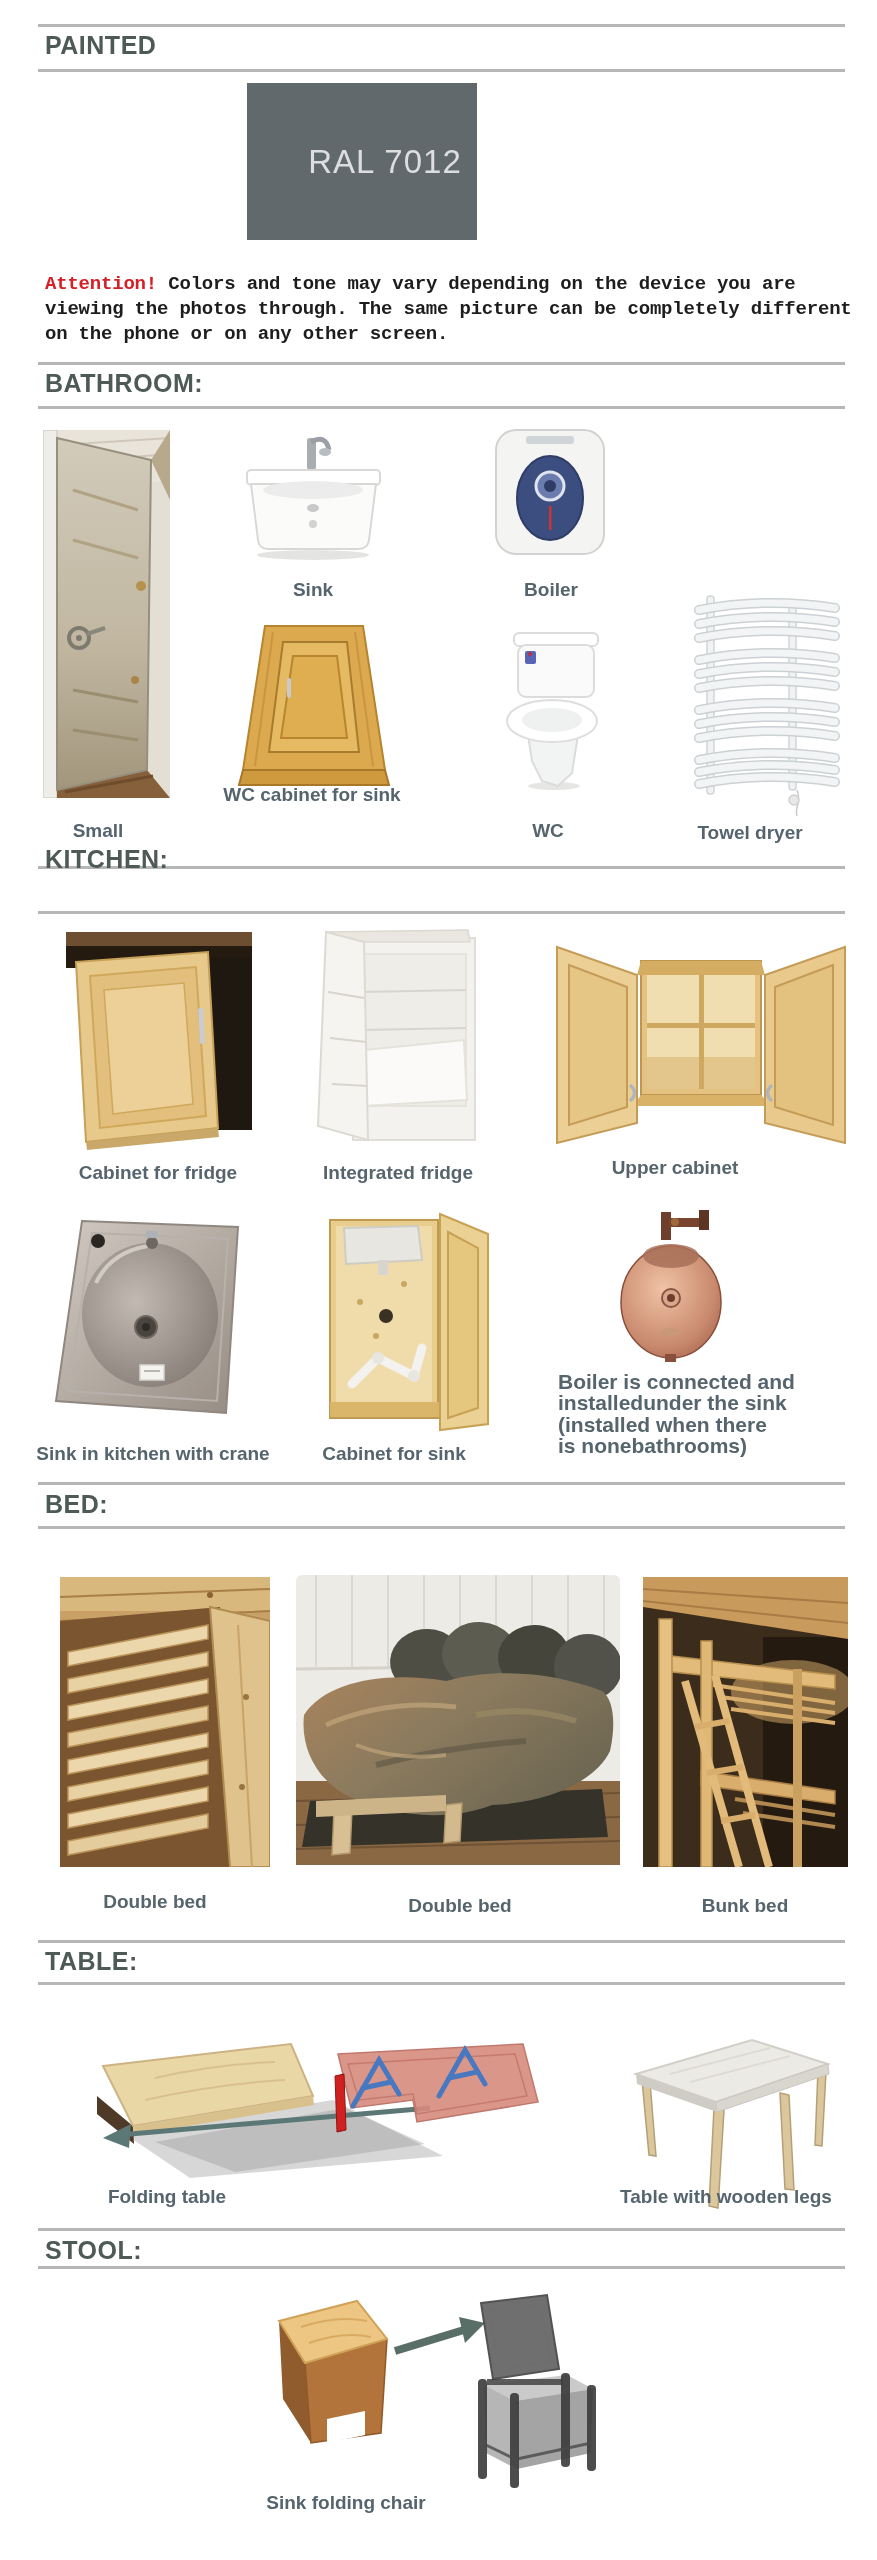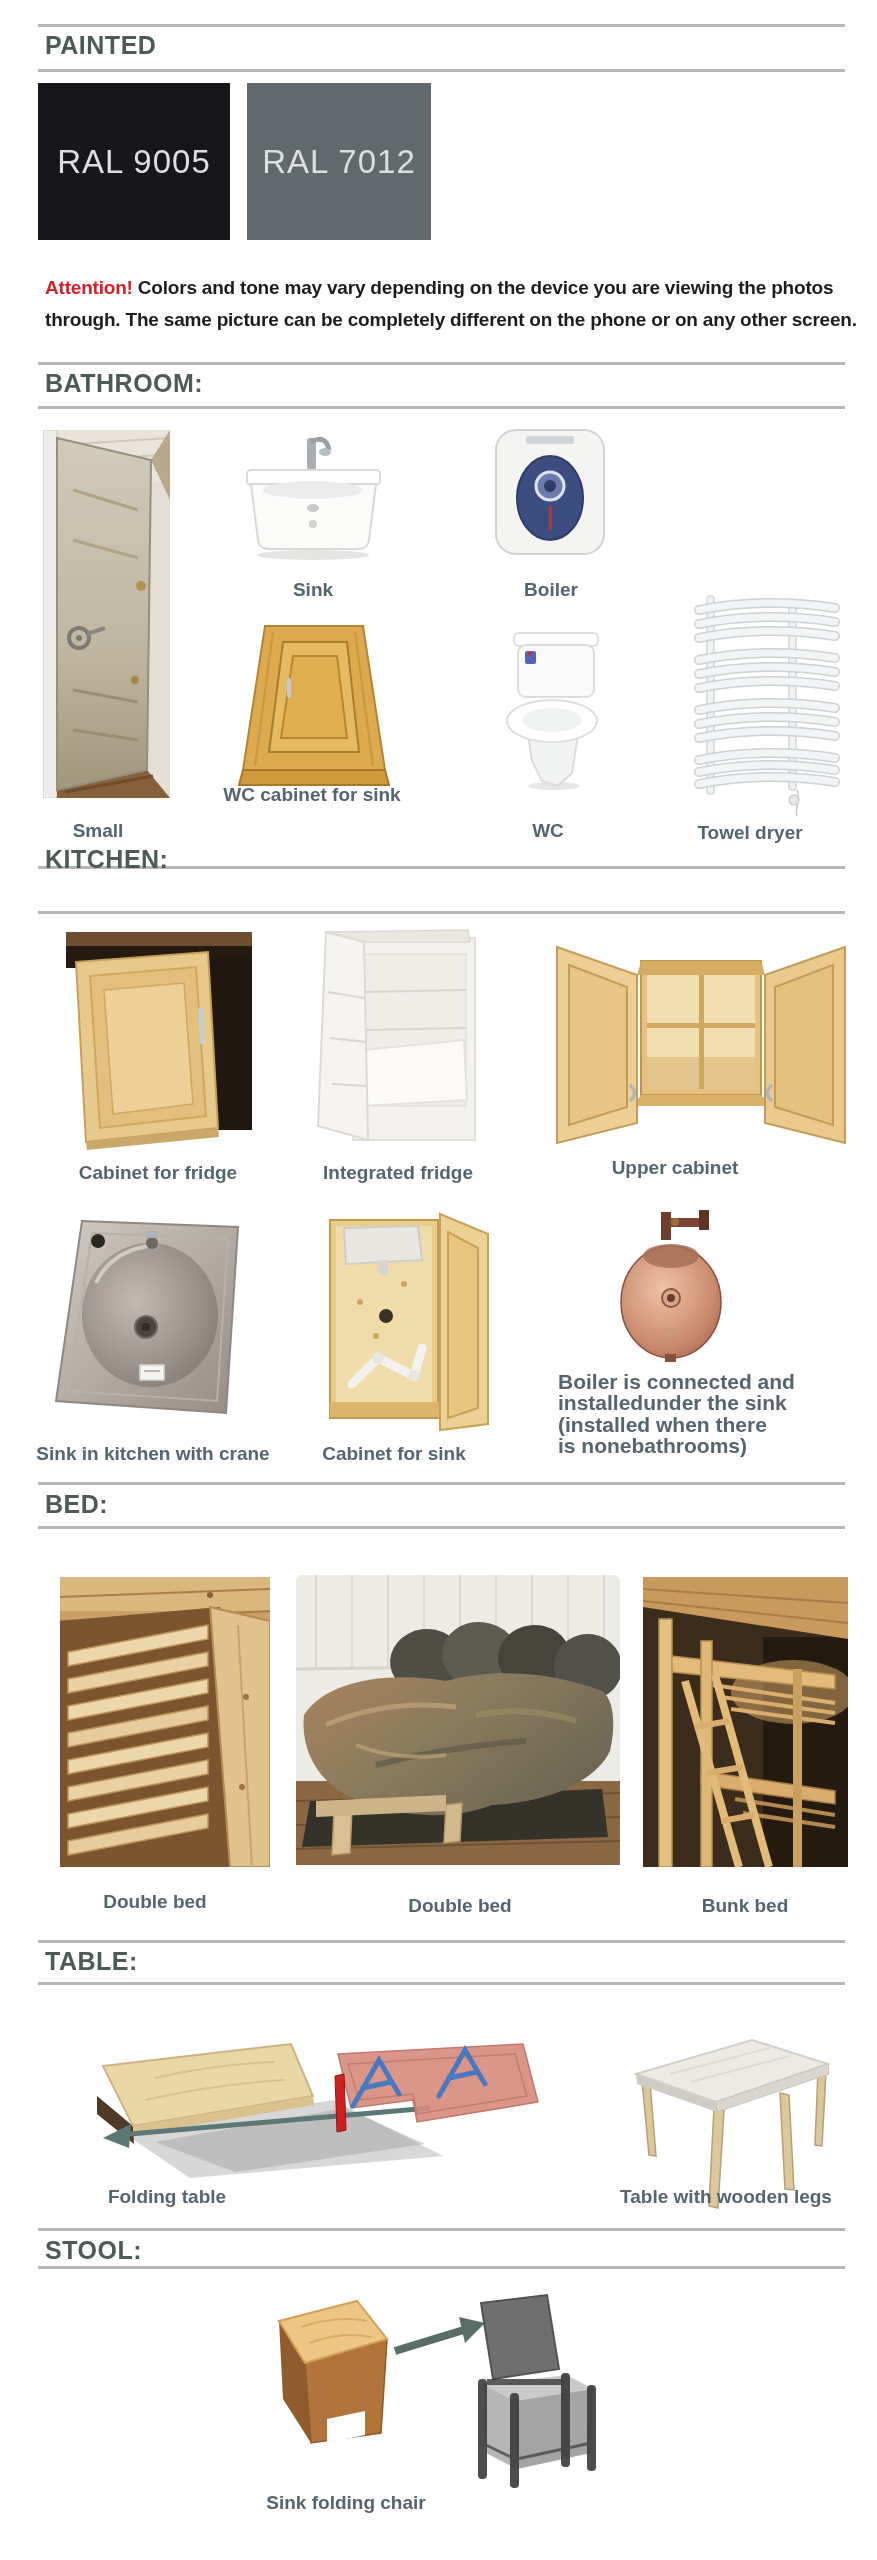--- a/index.html
+++ b/index.html
@@ -3,39 +3,36 @@
 <meta charset="utf-8">
 <style>
   html,body{margin:0;padding:0;background:#ffffff;}
   .page{position:relative;width:877px;height:2560px;background:#ffffff;overflow:hidden;
         font-family:"Liberation Sans", sans-serif;}
   .hline{position:absolute;left:38px;width:807px;height:3px;background:#b6b6b6;}
   .sec-title{position:absolute;left:45px;font-size:25px;font-weight:700;color:#4e5a56;letter-spacing:.5px;white-space:nowrap;}
   .plabel{position:absolute;transform:translateX(-50%);font-size:19px;font-weight:700;color:#56656d;white-space:nowrap;}
   .swatch{position:absolute;display:flex;align-items:center;justify-content:center;}
   .swatch span{font-size:33px;font-weight:400;color:#dcdee0;letter-spacing:1px;}
-  .attention{position:absolute;left:45px;width:812px;font-size:19px;line-height:32px;font-weight:700;color:#1d1d1d;letter-spacing:-0.2px;}
+  .attention{position:absolute;left:45px;width:812px;font-size:19px;line-height:25px;font-weight:700;color:#1d1d1d;letter-spacing:-0.2px;font-family:Liberation Mono, monospace;}
   .attention .red{color:#d42127;}
   .note{position:absolute;left:558px;font-size:21px;line-height:21.4px;font-weight:700;color:#56656d;white-space:nowrap;}
   .img{position:absolute;}
   .img svg{display:block;width:100%;height:100%;}
 </style>
 </head>
 <body>
 
 <div class="page">
 
   <div class="hline" style="top:24px"></div>
   <div class="sec-title" style="top:31px">PAINTED</div>
   <div class="hline" style="top:69px"></div>
 
-  <div class="swatch" style="left: 38px; top: 83px; width: 192px; height: 157px; background: rgb(23, 23, 27);">
-    <span>RAL 9005</span>
-  </div>
-  <div class="swatch" style="left: 247px; top: 83px; width: 184px; height: 157px; background: rgb(98, 105, 109);">
+  <div class="swatch" style="left: 247px; top: 83px; width: 184px; height: 157px; background: rgb(98, 105, 109); padding-left: 46px;">
     <span>RAL 7012</span>
   </div>
 
   <p class="attention" style="top:272px;margin:0;"><span class="red">Attention!</span><span> Colors and tone may vary depending on the device you are viewing the photos through. The same picture can be completely different on the phone or on any other screen.</span></p>
 
   <div class="hline" style="top:362px"></div>
   <div class="sec-title" style="top:369px">BATHROOM:</div>
   <div class="hline" style="top:406px"></div>
 
   <div class="img" style="left:43px;top:430px;width:127px;height:368px;">

